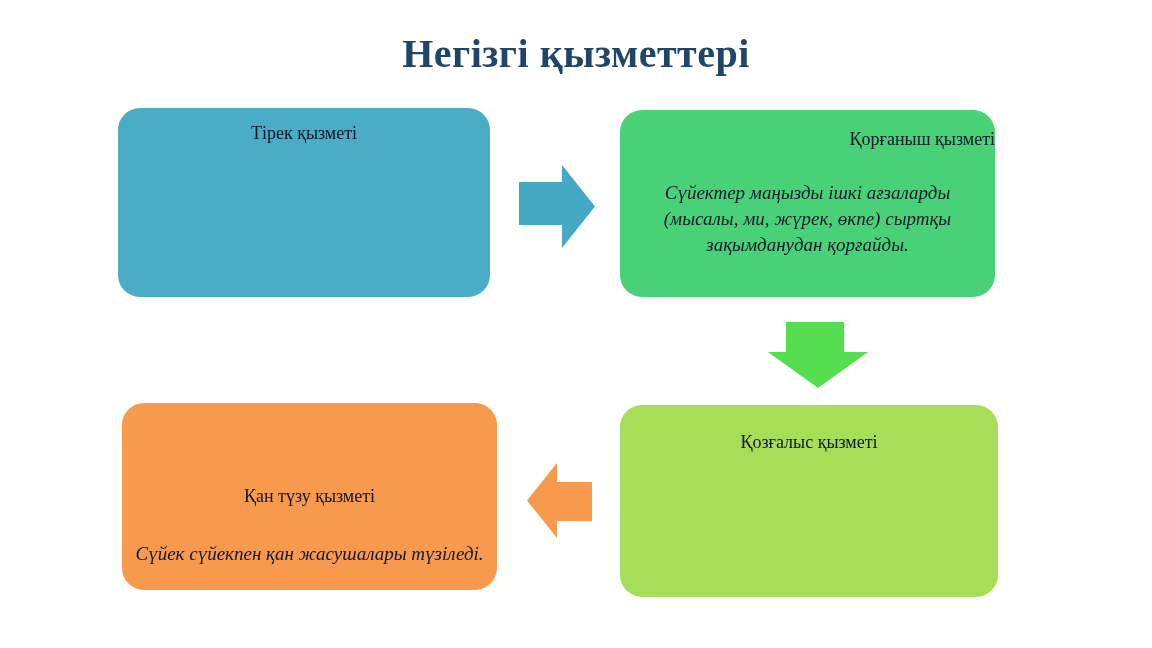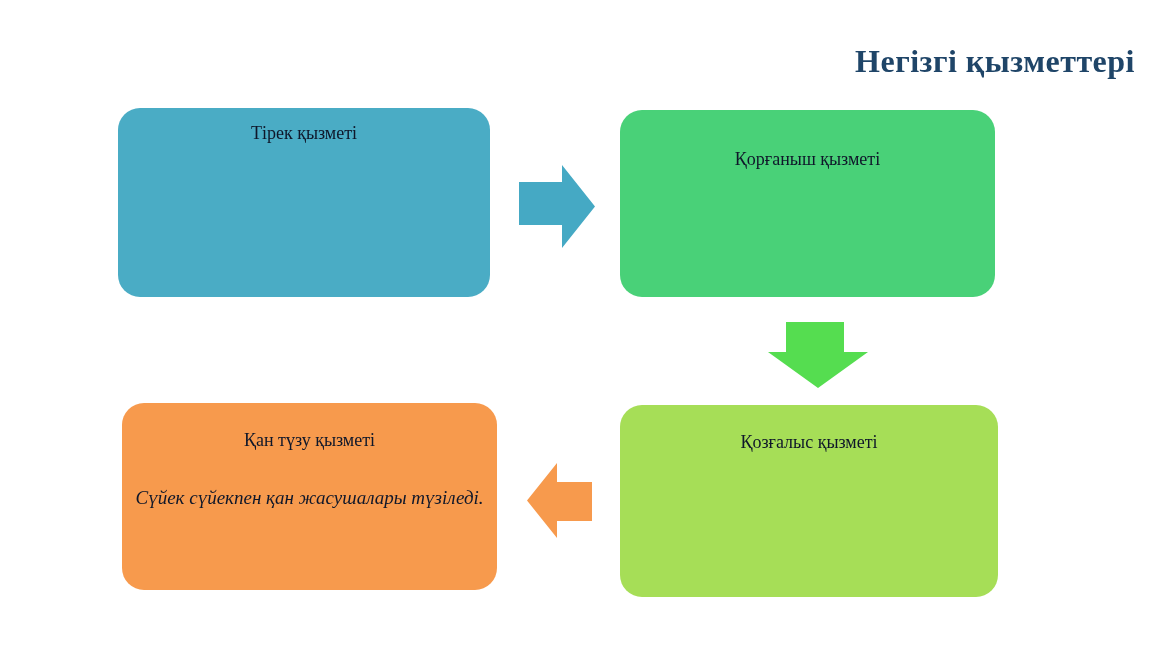--- a/index.html
+++ b/index.html
@@ -5,58 +5,59 @@
   html,body { margin:0; padding:0; background:#ffffff; }
   .canvas {
     position:relative;
     width:1152px; height:648px;
     background:#ffffff;
     overflow:hidden;
     font-family:"Liberation Serif","DejaVu Serif",serif;
   }
   .slide-title {
     position:absolute; top:26px; left:0; right:0;
-    text-align:right;
-    font-size:32px; font-weight:bold;
+    text-align:center;
+    font-size:40px; font-weight:bold;
     letter-spacing:0.5px;
-    margin:17px;
+    margin:4px;
   }
   .card {
     position:absolute;
     border-radius:22px;
     display:flex; flex-direction:column; align-items:center;
     box-sizing:border-box;
     text-align:center;
     color:#0f172a;
   }
   .card-title { font-size:18px; line-height:22px; }
   .card-body  { font-style:italic; font-size:19px; line-height:26px; padding:0 10px; }
   .card.tl { left:118px; top:108px; width:372px; height:189px; padding-top:14px; gap:38px; }
-  .card.tr { left:620px; top:110px; width:375px; height:187px; padding-top:38px; gap:30px; }
-  .card.bl { left:122px; top:403px; width:375px; height:187px; padding-top:26px; gap:34px; }
+  .card.tr { left:620px; top:110px; width:375px; height:187px; padding-top:18px; gap:30px;align-items:flex-end; }
+  .card.bl { left:122px; top:403px; width:375px; height:187px; padding-top:82px; gap:34px; }
   .card.br { left:620px; top:405px; width:378px; height:192px; padding-top:26px; gap:44px; }
   .arrow { position:absolute; }
   .arrow svg { display:block; }
   .arrow-right { left:519px; top:165px; }
   .arrow-down  { left:768px; top:322px; }
   .arrow-left  { left:527px; top:463px; }
 </style>
 </head>
 <body>
 
 <div class="canvas">
 
   <h1 class="slide-title" style="color: rgb(31, 69, 104);">Негізгі қызметтері</h1>
 
   <div class="card tl" style="background-color: rgb(74, 172, 197);">
     <div class="card-title">Тірек қызметі</div>
   </div>
 
   <div class="card tr" style="background-color: rgb(73, 209, 120);">
     <div class="card-title">Қорғаныш қызметі</div>
+    <div class="card-body">Сүйектер маңызды ішкі ағзаларды (мысалы, ми, жүрек, өкпе) сыртқы зақымданудан қорғайды.</div>
   </div>
 
   <div class="card bl" style="background-color: rgb(247, 154, 77);">
     <div class="card-title">Қан түзу қызметі</div>
     <div class="card-body">Сүйек сүйекпен қан жасушалары түзіледі.</div>
   </div>
 
   <div class="card br" style="background-color: rgb(166, 222, 87);">
     <div class="card-title">Қозғалыс қызметі</div>
   </div>

